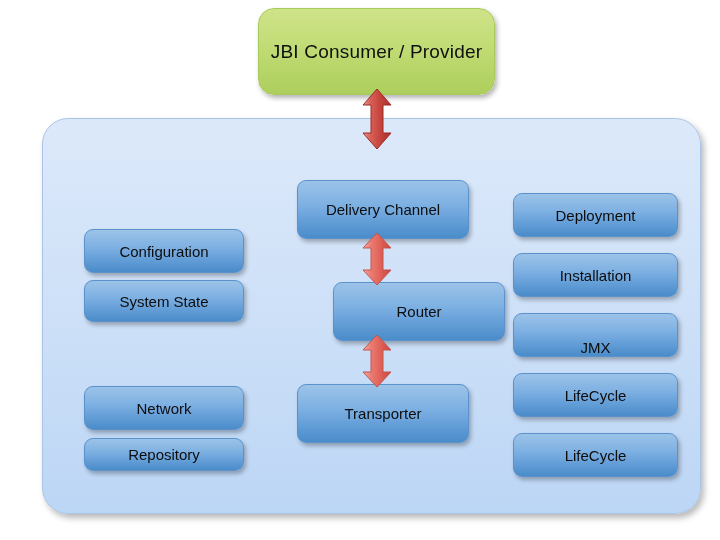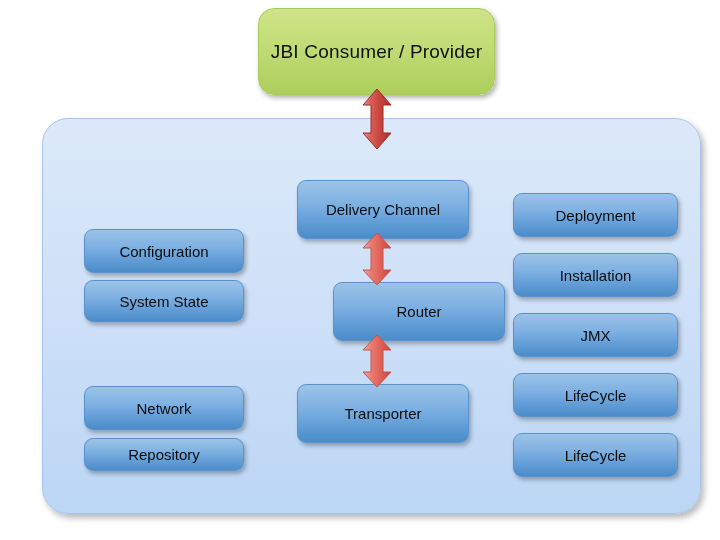--- a/index.html
+++ b/index.html
@@ -122,21 +122,21 @@
   #node-repository     { left: 84px;  top: 438px; width: 160px; height: 33px; }
 
   
   #node-delivery-channel { left: 297px; top: 180px; width: 172px; height: 59px; }
   #node-router           { left: 297px; top: 282px; width: 172px; height: 59px; margin-left: 36px; }
   #node-transporter      { left: 297px; top: 384px; width: 172px; height: 59px; }
 
   
   #node-deployment    { left: 513px; top: 193px; width: 165px; height: 44px; }
   #node-installation  { left: 513px; top: 253px; width: 165px; height: 44px; }
-  #node-jmx           { left: 513px; top: 313px; width: 165px; height: 44px; }
+  #node-jmx           { left: 513px; top: 313px; width: 165px; height: 44px; align-items: flex-end; }
   #node-lifecycle-1   { left: 513px; top: 373px; width: 165px; height: 44px; }
   #node-lifecycle-2   { left: 513px; top: 433px; width: 165px; height: 44px; }
 
   
   #arrow-top        { left: 362px; top: 88px;  }
   #arrow-dc-router  { left: 362px; top: 232px; }
   #arrow-router-tr  { left: 362px; top: 334px; }
 </style>
 </head>
 <body>

